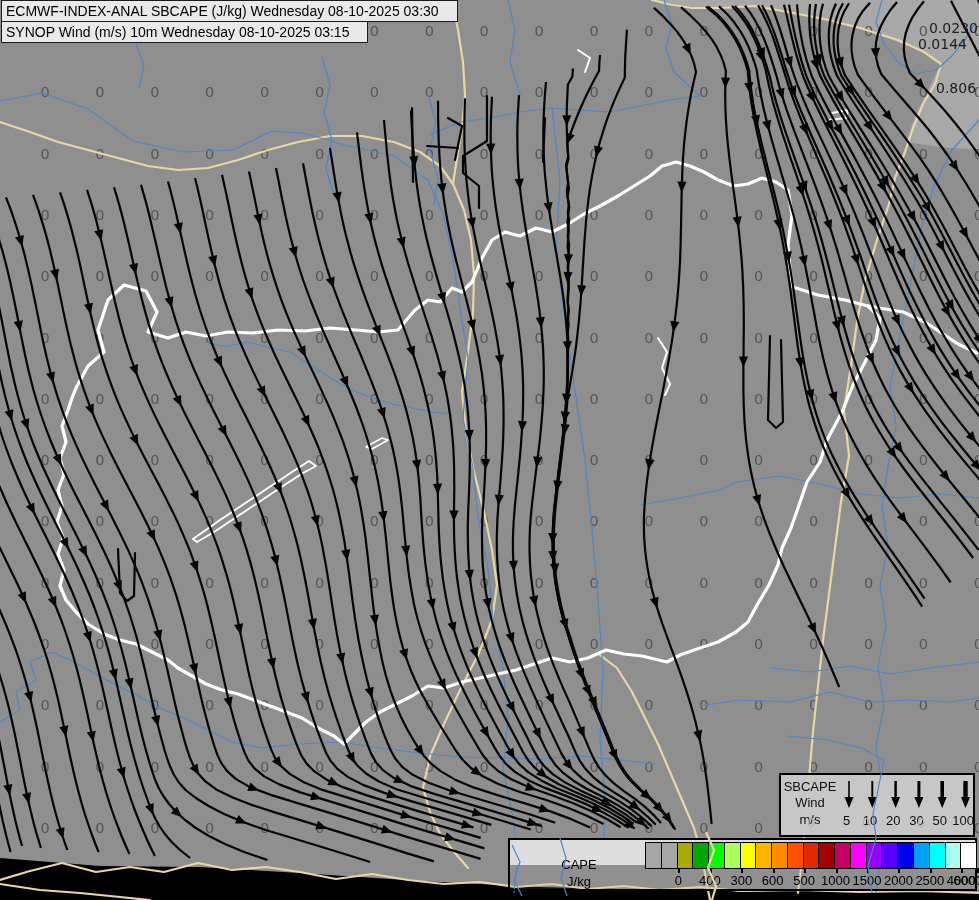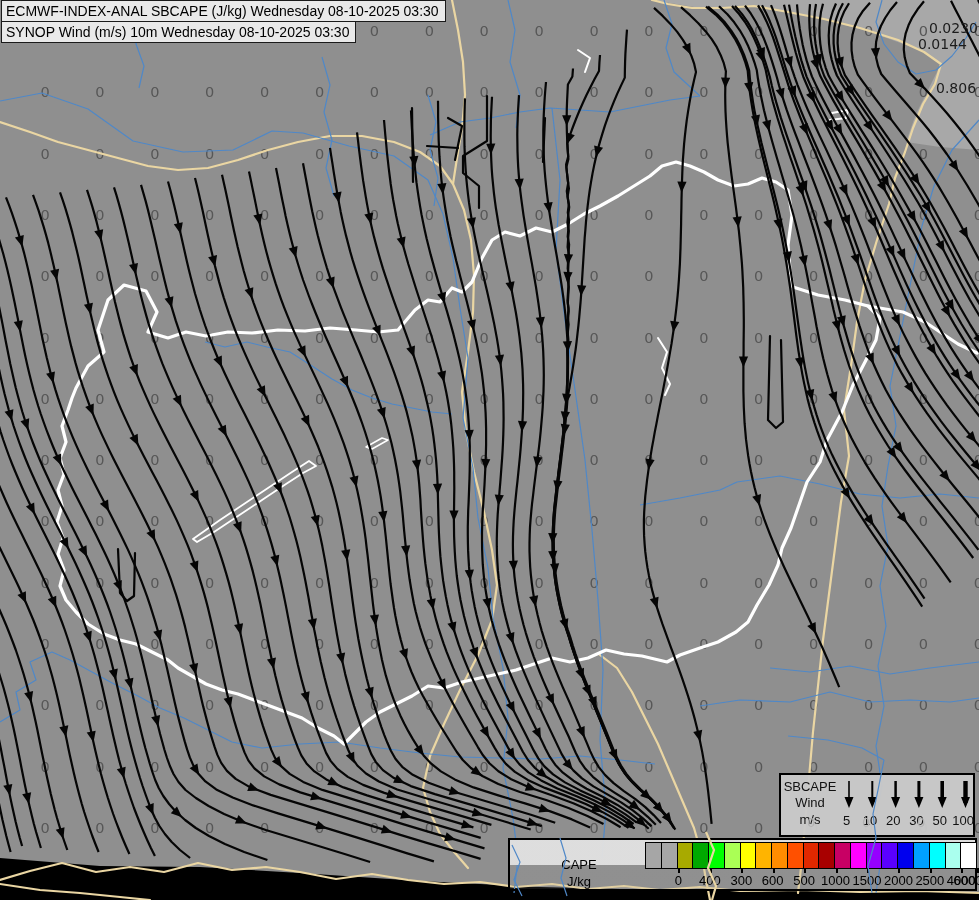--- a/index.html
+++ b/index.html
@@ -3,21 +3,21 @@
 <meta charset="utf-8">
 <style>
   html,body{margin:0;padding:0;background:#666;}
   .stage{position:relative;width:979px;height:900px;overflow:hidden;background:#8f8f8f;
          font-family:"Liberation Sans",sans-serif;}
   .stage svg{position:absolute;left:0;top:0;}
   #overlay-svg{z-index:6;pointer-events:none;}
   
   .hdr{position:absolute;left:1px;top:1px;z-index:5;}
   .hdr .hline{display:table;background:#e9e9e9;border:1px solid #1a1a1a;margin-top:-1px;
-              padding:2px 6px 2px 4px;font-size:14px;color:#000;white-space:nowrap;line-height:16px;}
+              padding:2px 18px 2px 4px;font-size:14px;color:#000;white-space:nowrap;line-height:16px;}
   
   .station{position:absolute;z-index:4;font:14px "DejaVu Sans",sans-serif;color:#1c1c1c;}
   
   .synop{position:absolute;left:779px;top:773px;width:196px;height:64px;z-index:5;
          background:rgba(201,201,201,0.96);border:2px solid #000;box-sizing:border-box;}
   .synop .ttl{position:absolute;left:0;width:58px;text-align:center;font-size:13px;color:#111;}
   .synop .faint0{position:absolute;font:13px "DejaVu Sans",sans-serif;color:#b2b2b2;z-index:1;}
   .synop .speeds{position:absolute;left:54px;top:38px;width:140px;display:flex;}
   .synop .speeds span{display:inline-block;width:23.3px;text-align:center;font-size:13px;color:#111;}
   
@@ -626,21 +626,21 @@
       <path d="M427,146 L 458,148" fill="none" stroke="#050505" stroke-width="2.2" stroke-linejoin="round" stroke-linecap="round"></path>
       <path d="M487,96 L 487,141 L 463,156 L 463,173 L 479,186 L 479,208" fill="none" stroke="#050505" stroke-width="2.2" stroke-linejoin="round" stroke-linecap="round"></path>
       <path d="M545,118 L 543,162" fill="none" stroke="#050505" stroke-width="2.2" stroke-linejoin="round" stroke-linecap="round"></path>
       <path d="M118,549 L 120,593 L 127,601 L 134,596 L 135,553" fill="none" stroke="#050505" stroke-width="2.2" stroke-linejoin="round" stroke-linecap="round"></path>
       <path d="M770,336 L 768,420 L 776,428 L 783,422 L 781,340" fill="none" stroke="#050505" stroke-width="2.2" stroke-linejoin="round" stroke-linecap="round"></path>
       <path d="M448,118 L 462,126 L 455,160" fill="none" stroke="#050505" stroke-width="2.2" stroke-linejoin="round" stroke-linecap="round"></path>
     </svg>
 
   <div class="hdr">
     <div class="hline">ECMWF-INDEX-ANAL SBCAPE (J/kg) Wednesday 08-10-2025 03:30</div>
-    <div class="hline">SYNOP Wind (m/s) 10m Wednesday 08-10-2025 03:30</div>
+    <div class="hline">SYNOP Wind (m/s) 10m Wednesday 08-10-2025 03:15</div>
   </div>
 
   <div class="station" style="left: 878px; top: 36px; margin-left: 40px;">0.0144</div>
   <div class="station" style="left: 929px; top: 20px;">0.0230</div>
   <div class="station" style="left: 936px; top: 80px;">0.806</div>
 
   <div class="synop">
     <span class="faint0" style="left:26px;top:40px;">0</span>
     <span class="faint0" style="left:81px;top:40px;">0</span>
     <span class="faint0" style="left:136px;top:40px;">0</span>

